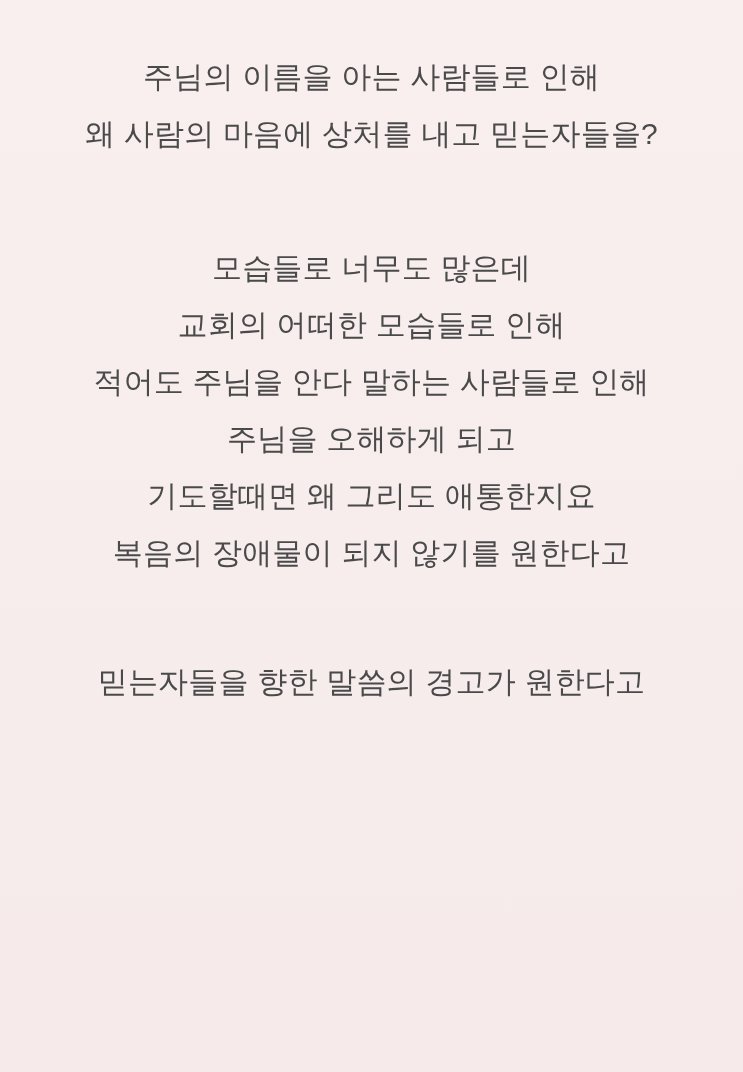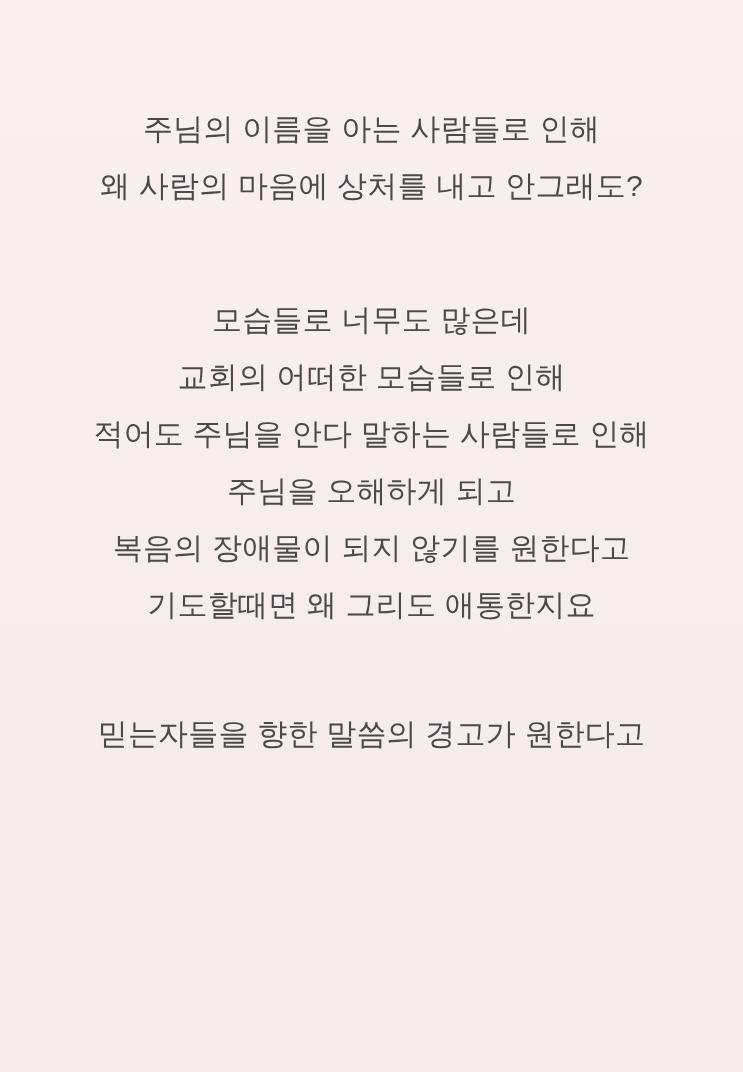--- a/index.html
+++ b/index.html
@@ -14,21 +14,21 @@
     overflow: hidden;
   }
   .page {
     width: 743px;
     height: 1072px;
     box-sizing: border-box;
     background: linear-gradient(180deg, #f8efee 0%, #f7eded 50%, #f6eaea 100%);
     display: flex;
     flex-direction: column;
     align-items: center;
-    padding-top: 100px;
+    padding-top: 48px;
     gap: 10px;
   }
   .stanza {
     width: 100%;
     text-align: center;
   }
   .line {
     color: #4a4a4a;
     font-size: 30px;
     line-height: 57px;
@@ -42,32 +42,32 @@
     height: 52px;
   }
 </style>
 </head>
 <body>
 
 <div class="page">
 
   <div class="stanza">
     <div class="line">주님의 이름을 아는 사람들로 인해</div>
-    <div class="line">왜 사람의 마음에 상처를 내고 안그래도?</div>
+    <div class="line">왜 사람의 마음에 상처를 내고 믿는자들을?</div>
   </div>
 
   <div class="spacer"></div>
 
   <div class="stanza">
     <div class="line">모습들로 너무도 많은데</div>
     <div class="line">교회의 어떠한 모습들로 인해</div>
     <div class="line">적어도 주님을 안다 말하는 사람들로 인해</div>
     <div class="line">주님을 오해하게 되고</div>
+    <div class="line">기도할때면 왜 그리도 애통한지요</div>
     <div class="line">복음의 장애물이 되지 않기를 원한다고</div>
-    <div class="line">기도할때면 왜 그리도 애통한지요</div>
   </div>
 
   <div class="spacer-small"></div>
 
   <div class="stanza">
     <div class="line">믿는자들을 향한 말씀의 경고가 원한다고</div>
   </div>
 
 </div>
 

